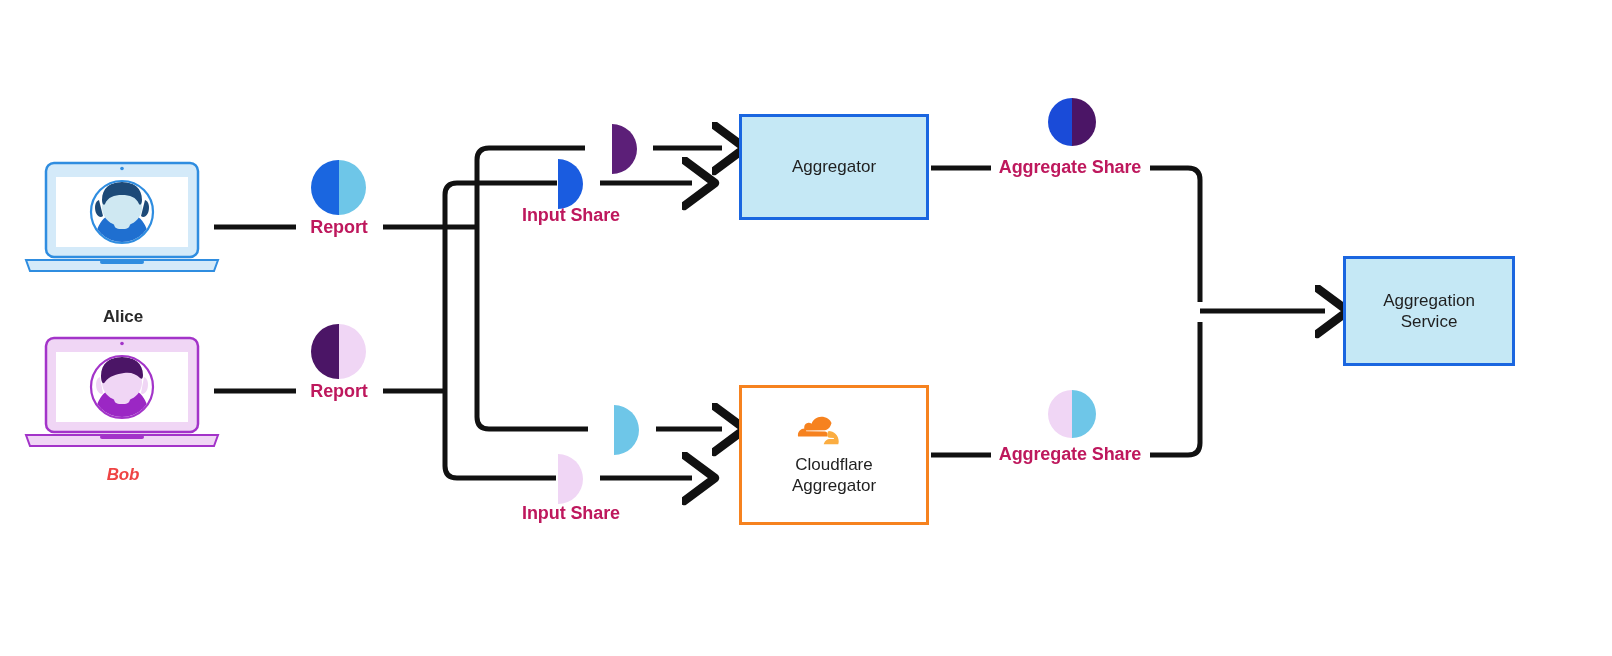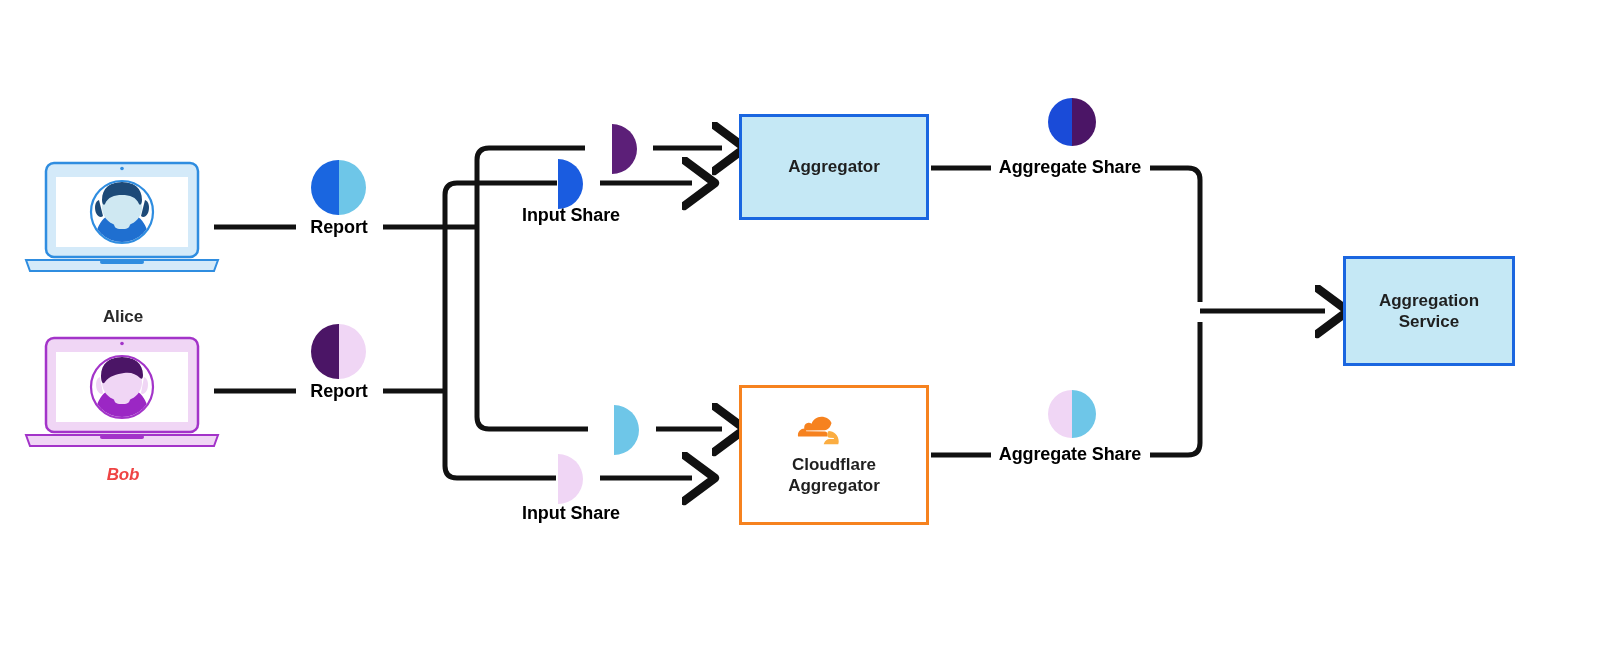--- a/index.html
+++ b/index.html
@@ -14,36 +14,36 @@
   #stage {
     position: relative;
     width: 1612px;
     height: 656px;
     background: #ffffff;
     overflow: hidden;
   }
   .lbl {
     position: absolute;
     font-weight: bold;
-    color: #000000;
+    color: #be185d;
     white-space: nowrap;
     letter-spacing: -0.1px;
   }
   .lbl.center {
     text-align: center;
     transform: translateX(-50%);
   }
   .node-box {
     position: absolute;
     box-sizing: border-box;
     display: flex;
     align-items: center;
     justify-content: center;
     text-align: center;
-    font-weight: bold;
+    font-weight: normal;
     color: #1f1f1f;
     line-height: 1.25;
   }
   .box-agg {
     background: #c5e8f5;
     border: 3px solid #1a66e0;
   }
   .box-cf {
     background: #ffffff;
     border: 3px solid #f6821f;

